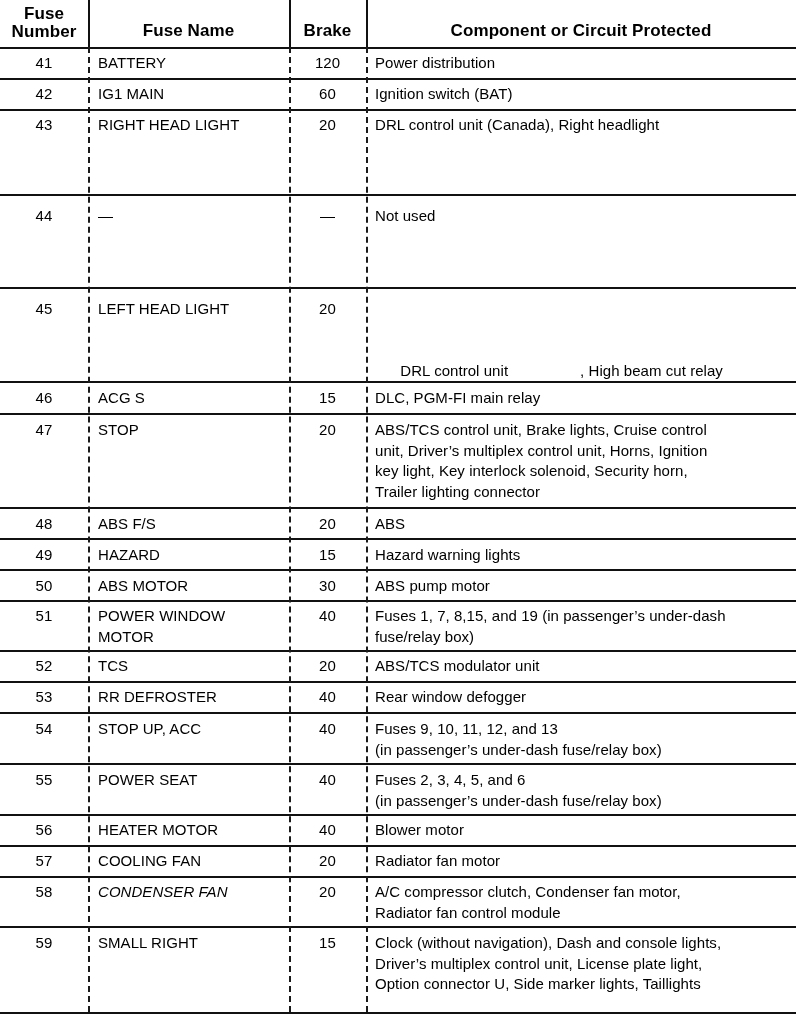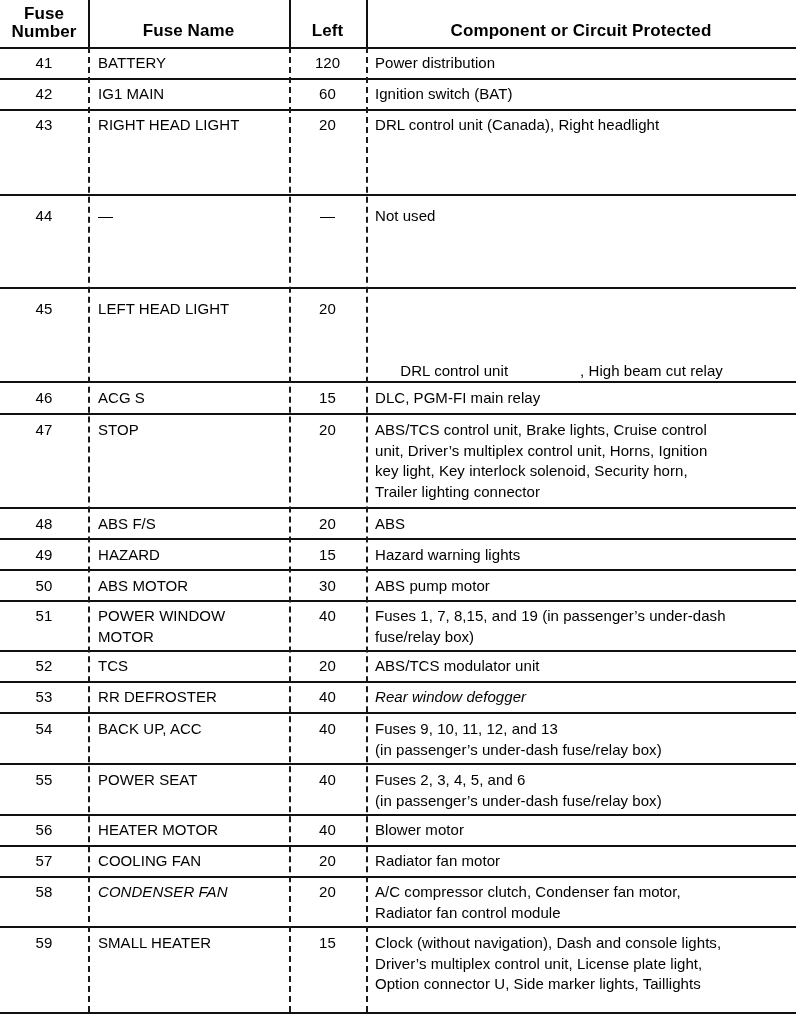--- a/index.html
+++ b/index.html
@@ -85,21 +85,21 @@
 
 <div id="fuse-table">
 
   <div class="hdr-cell" style="left:0; width:88px; top:5px;">
     <div>Fuse</div>
     <div>Number</div>
   </div>
 
   <div class="hdr-cell" style="left:88px; width:201px; top:22px;">Fuse Name</div>
 
-  <div class="hdr-cell" style="left:289px; width:77px; top:22px;">Left</div>
+  <div class="hdr-cell" style="left:289px; width:77px; top:22px;">Brake</div>
 
   <div class="hdr-cell" style="left:366px; width:430px; top:22px;">Component or Circuit Protected</div>
 
   <div class="vdiv solid" style="left:88px; top:0px; height:47px;"></div>
   <div class="vdiv solid" style="left:289px; top:0px; height:47px;"></div>
   <div class="vdiv solid" style="left:366px; top:0px; height:47px;"></div>
 
   <div class="hrule" style="top:47px;"></div>
   <div class="hrule" style="top:78px;"></div>
   <div class="hrule" style="top:109px;"></div>
@@ -190,24 +190,24 @@
 fuse/relay box)</div>
 
   <div class="cell num" style="top:656px;">52</div>
   <div class="cell name" style="top:656px;">TCS</div>
   <div class="cell amps" style="top:656px;">20</div>
   <div class="cell desc" style="top:656px;">ABS/TCS modulator unit</div>
 
   <div class="cell num" style="top:687px;">53</div>
   <div class="cell name" style="top:687px;">RR DEFROSTER</div>
   <div class="cell amps" style="top:687px;">40</div>
-  <div class="cell desc" style="top:687px;font-style:italic;">Rear window defogger</div>
+  <div class="cell desc" style="top:687px;">Rear window defogger</div>
 
   <div class="cell num" style="top:719px;">54</div>
-  <div class="cell name" style="top:719px;">BACK UP, ACC</div>
+  <div class="cell name" style="top:719px;">STOP UP, ACC</div>
   <div class="cell amps" style="top:719px;">40</div>
   <div class="cell desc" style="top:719px;">Fuses 9, 10, 11, 12, and 13
 (in passenger’s under-dash fuse/relay box)</div>
 
   <div class="cell num" style="top:770px;">55</div>
   <div class="cell name" style="top:770px;">POWER SEAT</div>
   <div class="cell amps" style="top:770px;">40</div>
   <div class="cell desc" style="top:770px;">Fuses 2, 3, 4, 5, and 6
 (in passenger’s under-dash fuse/relay box)</div>
 
@@ -221,19 +221,19 @@
   <div class="cell amps" style="top:851px;">20</div>
   <div class="cell desc" style="top:851px;">Radiator fan motor</div>
 
   <div class="cell num" style="top:882px;">58</div>
   <div class="cell name" style="top:882px;font-style:italic;">CONDENSER FAN</div>
   <div class="cell amps" style="top:882px;">20</div>
   <div class="cell desc" style="top:882px;">A/C compressor clutch, Condenser fan motor,
 Radiator fan control module</div>
 
   <div class="cell num" style="top:933px;">59</div>
-  <div class="cell name" style="top:933px;">SMALL HEATER</div>
+  <div class="cell name" style="top:933px;">SMALL RIGHT</div>
   <div class="cell amps" style="top:933px;">15</div>
   <div class="cell desc" style="top:933px;">Clock (without navigation), Dash and console lights,
 Driver’s multiplex control unit, License plate light,
 Option connector U, Side marker lights, Taillights</div>
 
 </div>
 
 </body></html>

